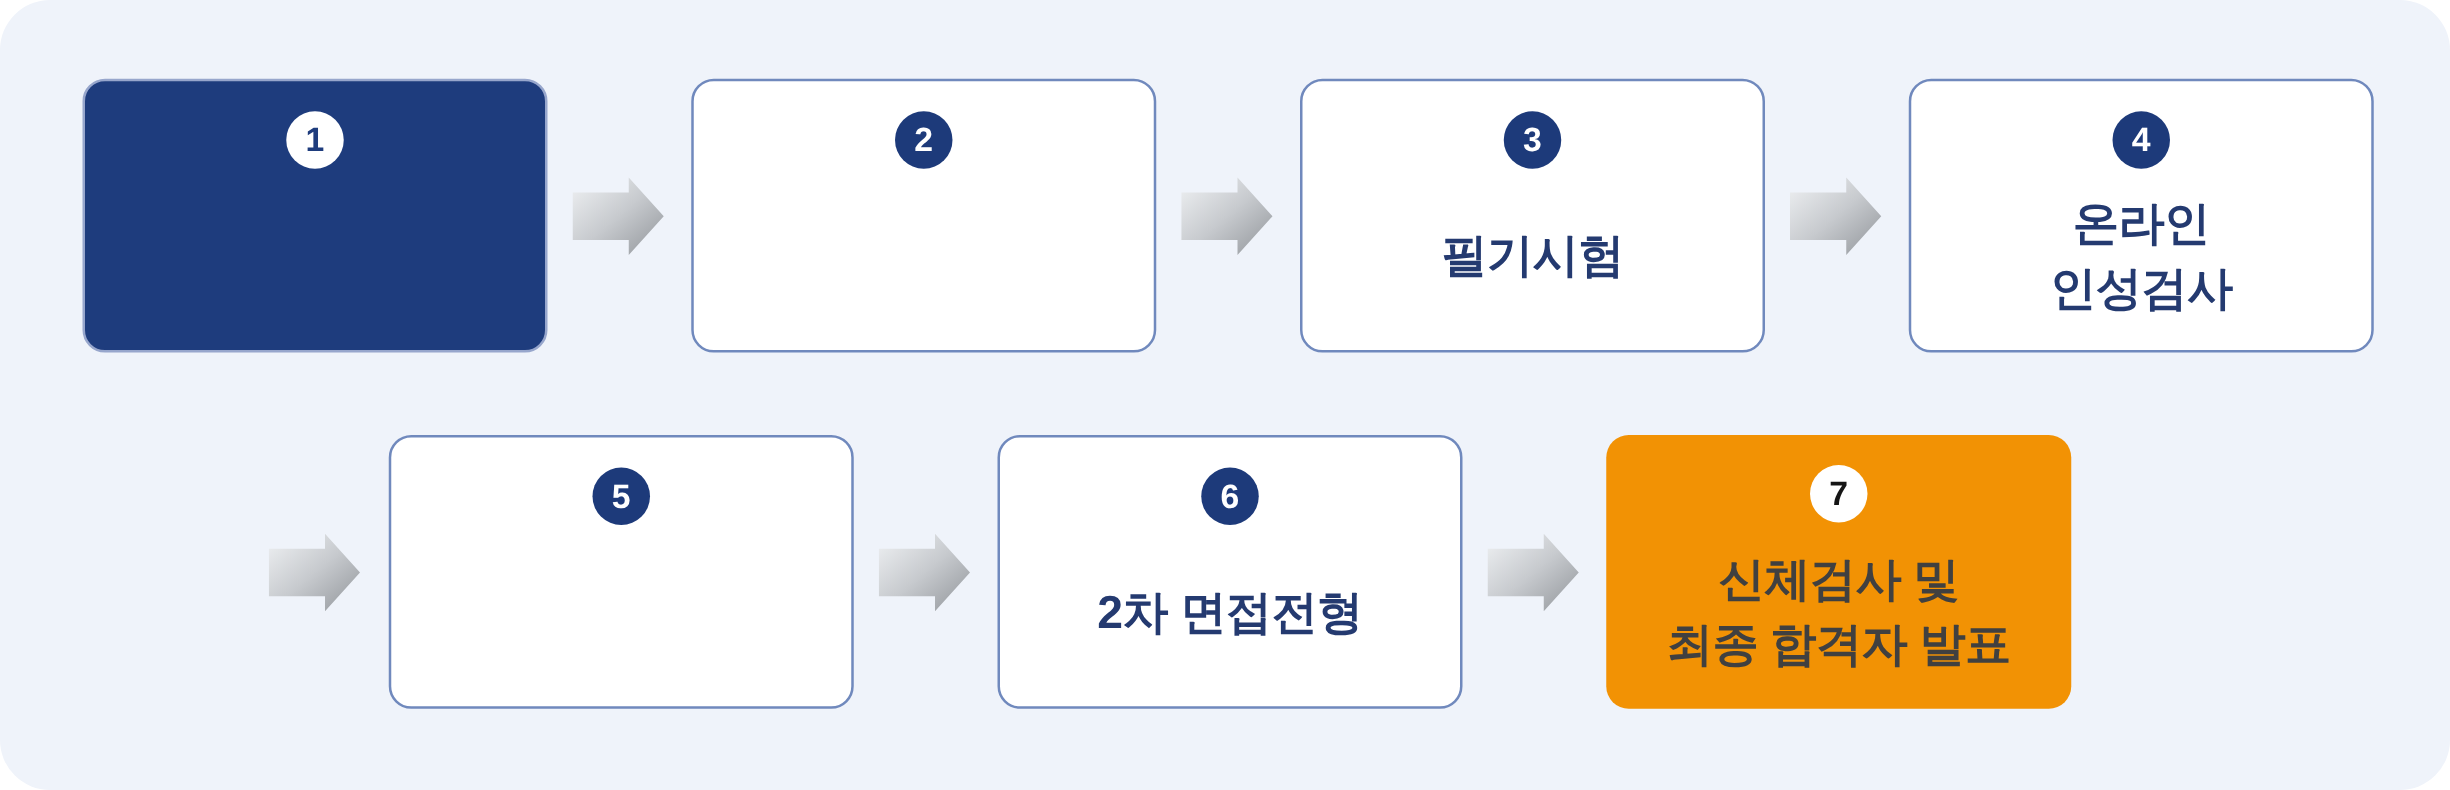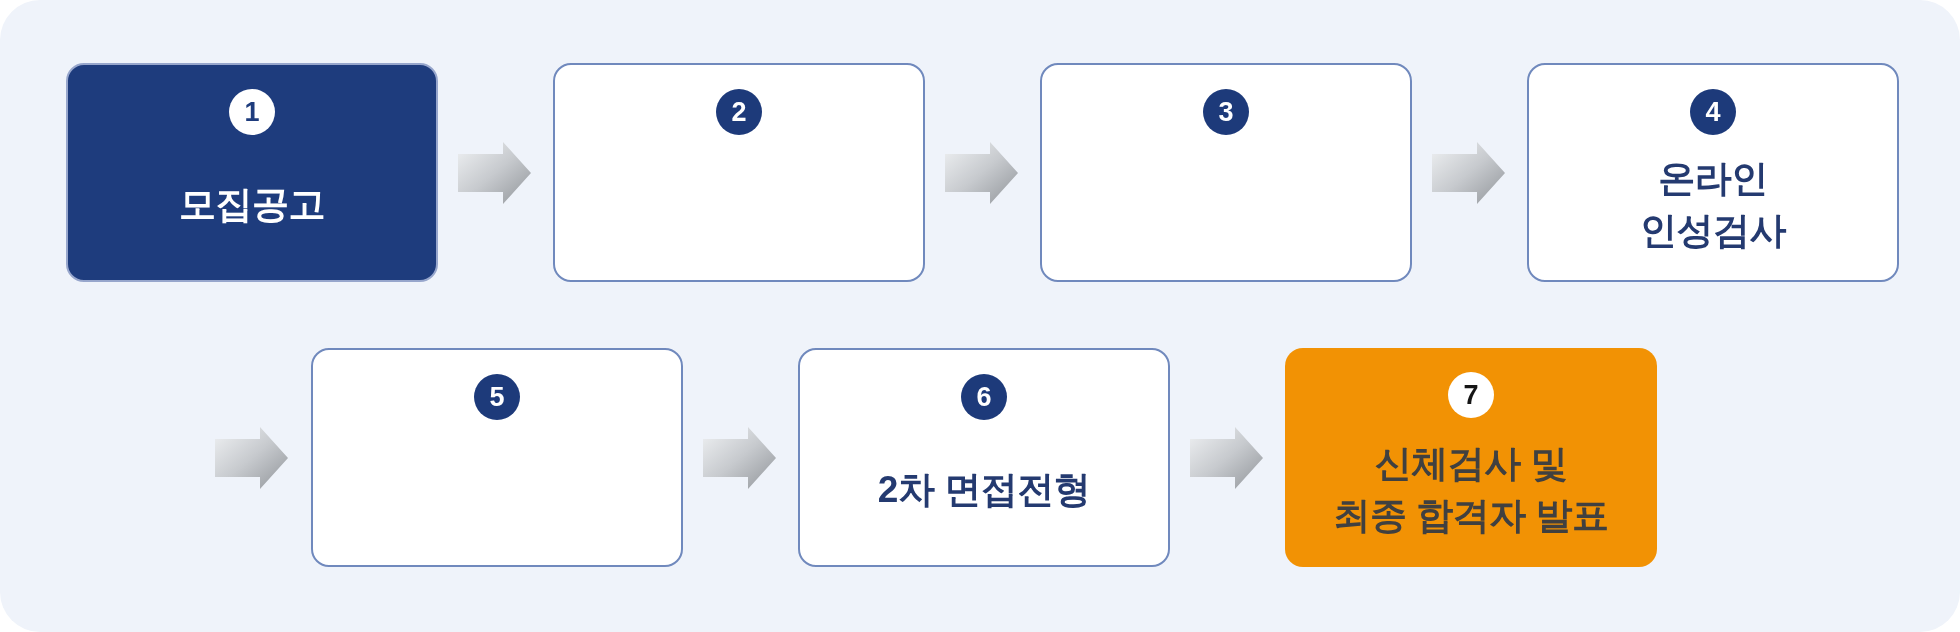--- a/index.html
+++ b/index.html
@@ -75,41 +75,41 @@
         <stop offset="0.5" stop-color="#C7CACE"></stop>
         <stop offset="1" stop-color="#909499"></stop>
       </linearGradient>
     </defs>
   </svg>
 
   <div class="step step--navy" style="left:66px; top:63px;">
     <div class="badge">
       <span>1</span>
     </div>
-    <div class="label">모집공고</div>
   </div>
 
   <svg class="arrow" style="left:458px; top:141px;" viewBox="0 0 74 64">
     <polygon points="0,13 45,13 45,1 73,32 45,63 45,51 0,51" fill="url(#arrowGrad)"></polygon>
   </svg>
 
   <div class="step step--outline" style="left:553px; top:63px;">
     <div class="badge">
       <span>2</span>
     </div>
   </div>
 
   <svg class="arrow" style="left:945px; top:141px;" viewBox="0 0 74 64">
     <polygon points="0,13 45,13 45,1 73,32 45,63 45,51 0,51" fill="url(#arrowGrad)"></polygon>
   </svg>
 
   <div class="step step--outline" style="left:1040px; top:63px;">
     <div class="badge">
       <span>3</span>
     </div>
+    <div class="label">필기시험</div>
   </div>
 
   <svg class="arrow" style="left:1432px; top:141px;" viewBox="0 0 74 64">
     <polygon points="0,13 45,13 45,1 73,32 45,63 45,51 0,51" fill="url(#arrowGrad)"></polygon>
   </svg>
 
   <div class="step step--outline" style="left:1527px; top:63px;">
     <div class="badge">
       <span>4</span>
     </div>

